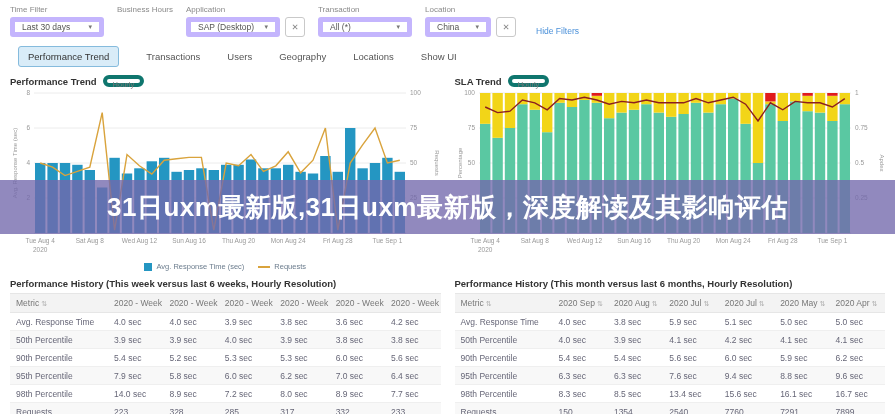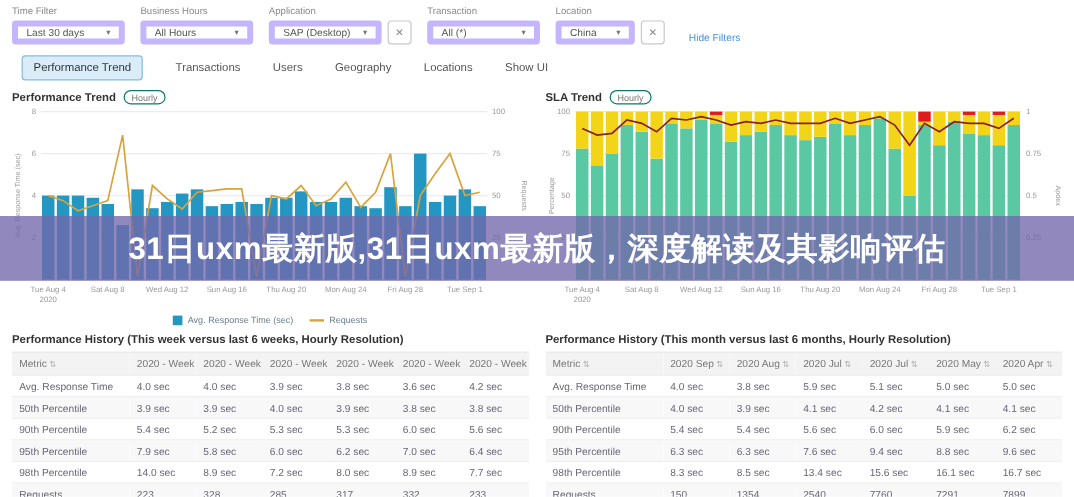--- a/index.html
+++ b/index.html
@@ -28,21 +28,21 @@
   .tab-bar { display:flex; gap:27px; align-items:center; padding:9px 18px 4px; }
   .tab { font-size:9.5px; color:#555; padding:4px 0; cursor:pointer; white-space:nowrap; }
   .tab.active { background:#d9ecf8; border:1px solid #85bbdd; border-radius:3px;
     padding:4px 9px; color:#333; }
 
   
   .charts-row, .tables-row { display:grid; grid-template-columns:1fr 1fr; gap:14px;
     padding:0 10px; }
   .panel-head { display:flex; align-items:center; gap:6px; margin:4px 0 1px; }
   .panel-title { font-size:9.5px; font-weight:bold; color:#333; }
-  .pill { border:1px solid #0f766e; border-radius:8px; padding:0 6px; font-size:7.5px;
+  .pill { border:4px solid #0f766e; border-radius:8px; padding:0 6px; font-size:7.5px;
     color:#777; height:12px; line-height:11px;text-align:right; }
   svg.chart { display:block; }
   svg.chart text { font-size:6.5px; fill:#999; }
   svg.chart text.axis-label { font-size:6px; fill:#999; }
   .legend { display:flex; justify-content:center; align-items:center; gap:14px;
     height:13px; font-size:7.5px; color:#6b7c8d; }
   .legend-item { display:flex; align-items:center; gap:4px; cursor:pointer; }
   .swatch-square { width:8px; height:8px; display:inline-block; }
   .swatch-line { width:12px; height:2px; display:inline-block; }
 
@@ -76,26 +76,20 @@
           <div class="filter-label">Time Filter</div>
           <div class="filter-row">
             <div class="dropdown">
               <span class="dd-value">Last 30 days</span>
               <span class="caret">▾</span>
             </div>
           </div>
         </div>
         <div class="filter-group">
           <div class="filter-label">Business Hours</div>
-          <div class="filter-row">
-            <div class="dropdown">
-              <span class="dd-value">All Hours</span>
-              <span class="caret">▾</span>
-            </div>
-          </div>
         </div>
         <div class="filter-group">
           <div class="filter-label">Application</div>
           <div class="filter-row">
             <div class="dropdown">
               <span class="dd-value">SAP (Desktop)</span>
               <span class="caret">▾</span>
             </div>
             <button class="clear-btn">
               <span>✕</span>

